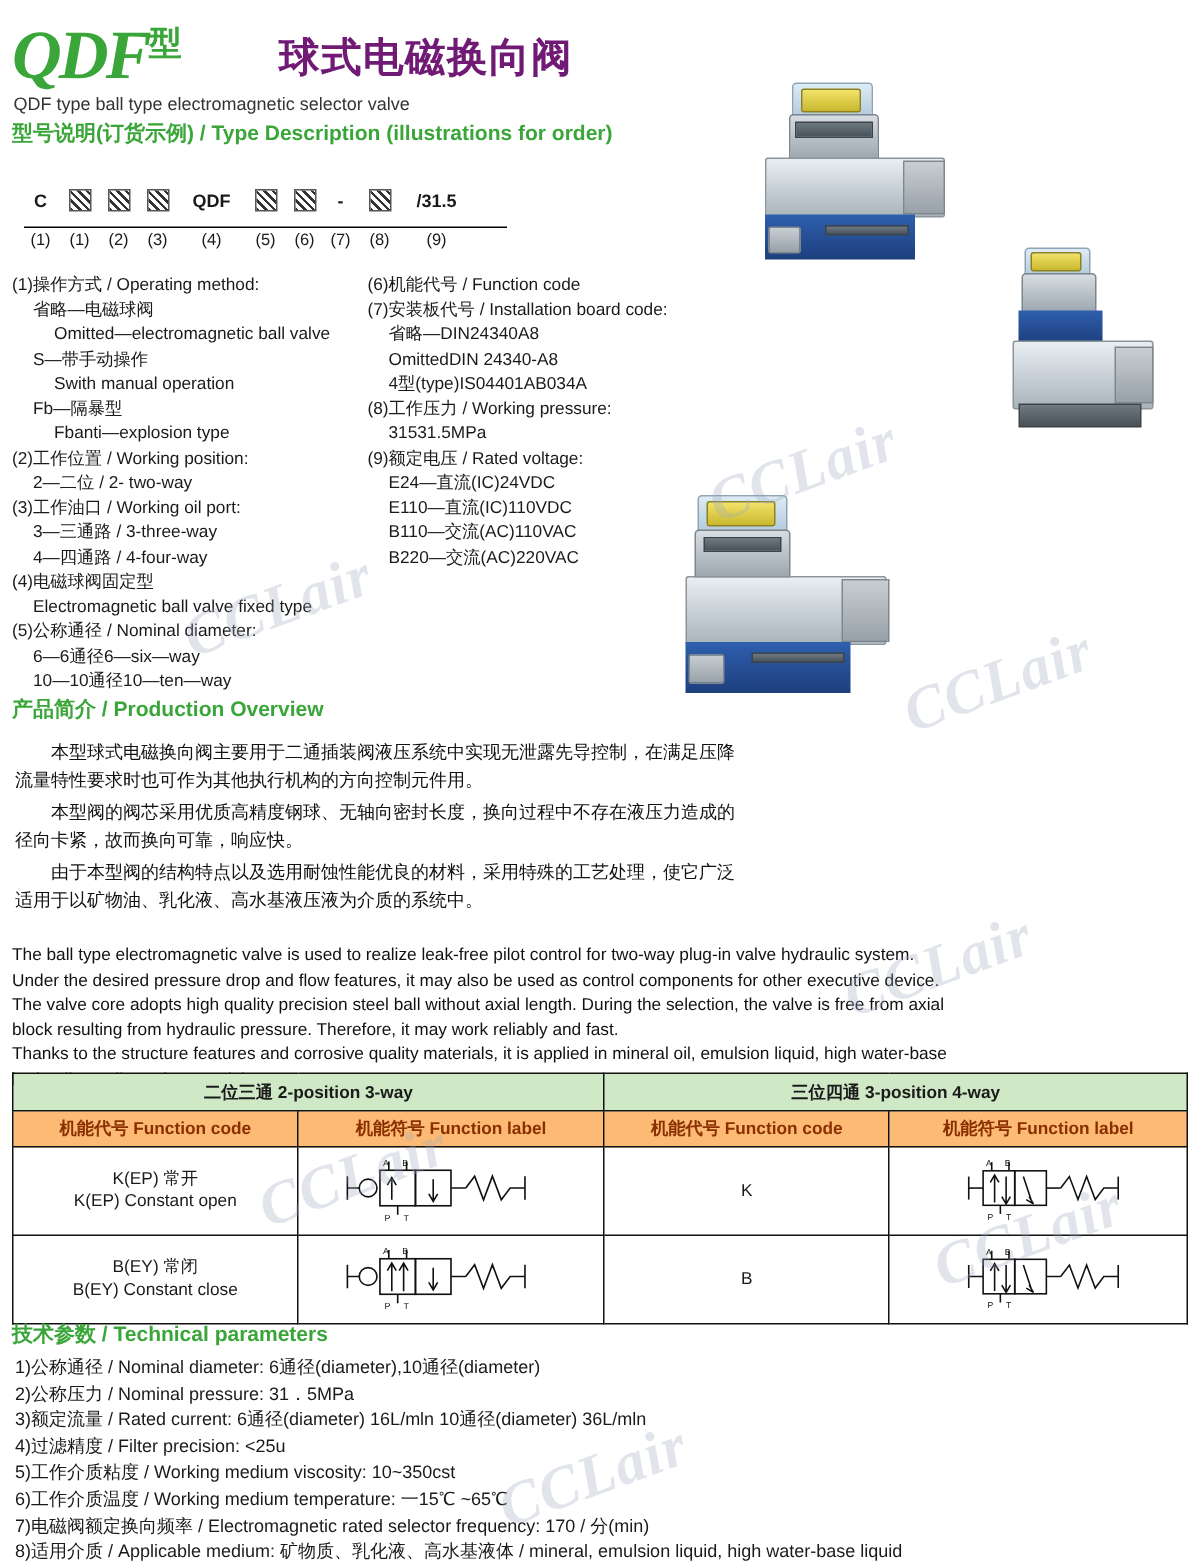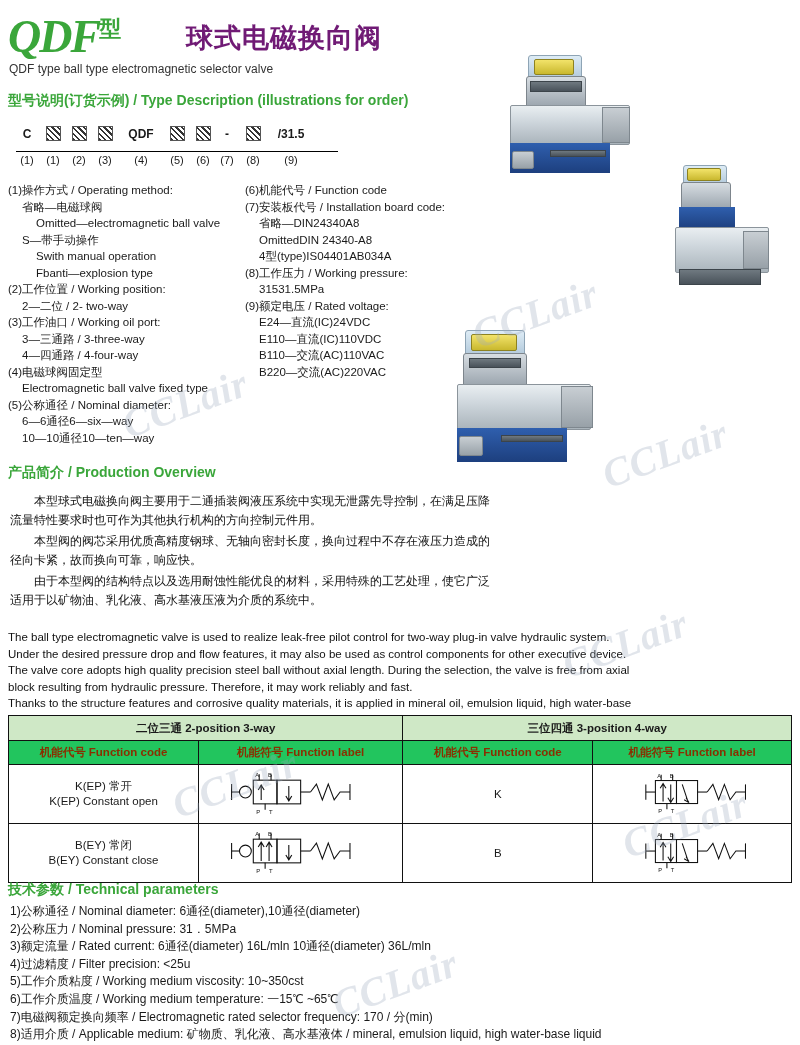--- a/index.html
+++ b/index.html
@@ -87,21 +87,21 @@
     position:absolute;left:8px;top:715px;
     width:784px;border-collapse:collapse;
     font-size:11.5px;
   }
   table.fn td,table.fn th{
     border:1px solid #111;
     text-align:center;vertical-align:middle;
     padding:2px 3px;
   }
   table.fn .hdr-top{background:#cfe8c6;font-weight:bold;height:20px;}
-  table.fn .hdr-sub{background:#22c55e;font-weight:bold;height:19px;color:#8a2f00;}
+  table.fn .hdr-sub{background:#fdba74;font-weight:bold;height:19px;color:#8a2f00;}
   table.fn .cell-lbl{height:54px;line-height:15px;}
   .sym{width:100%;height:46px;}
 
   
   .tech{position:absolute;left:10px;top:903px;width:780px;font-size:12px;line-height:17.6px;}
   .tech div{white-space:nowrap;}
 
   
   .photo{position:absolute;}
   .ph-body{position:absolute;background:linear-gradient(180deg,#e9eef1 0%,#cfd7dd 40%,#aab4bb 100%);border:1px solid #8b949b;}
@@ -116,21 +116,21 @@
 <body>
 
 <div class="page">
 
   <div class="qdf">
     <span>QDF</span><span class="xing">型</span>
   </div>
   <div class="title-cn">球式电磁换向阀</div>
   <div class="title-en">QDF type ball type electromagnetic selector valve</div>
 
-  <div class="sec-h" style="left:8px;top:92px;">型号说明(订货示例) / Type Description (illustrations for order)</div>
+  <div class="sec-h" style="left:8px;top:80px;">型号说明(订货示例) / Type Description (illustrations for order)</div>
 
   <div class="code-wrap">
     <div class="code-row" id="code-row">
         <div class="code-cell" style="width: 26px;">C</div>
         <div class="code-cell" style="width: 26px;"><span class="hatch"></span></div>
         <div class="code-cell" style="width: 26px;"><span class="hatch"></span></div>
         <div class="code-cell" style="width: 26px;"><span class="hatch"></span></div>
         <div class="code-cell" style="width: 46px;">QDF</div>
         <div class="code-cell" style="width: 26px;"><span class="hatch"></span></div>
         <div class="code-cell" style="width: 26px;"><span class="hatch"></span></div>
@@ -152,20 +152,21 @@
       <div class="num-cell" style="width: 30px;">(8)</div>
       <div class="num-cell" style="width: 46px;">(9)</div>
     </div>
 
   <div class="desc-l" id="desc-left">
       <div>(1)操作方式 / Operating method:</div>
       <div class="ind1">省略—电磁球阀</div>
       <div class="ind2">Omitted—electromagnetic ball valve</div>
       <div class="ind1">S—带手动操作</div>
       <div class="ind2">Swith manual operation</div>
+      <div class="ind1">Fb—隔暴型</div>
       <div class="ind2">Fbanti—explosion type</div>
       <div>(2)工作位置 / Working position:</div>
       <div class="ind1">2—二位 / 2- two-way</div>
       <div>(3)工作油口 / Working oil port:</div>
       <div class="ind1">3—三通路 / 3-three-way</div>
       <div class="ind1">4—四通路 / 4-four-way</div>
       <div>(4)电磁球阀固定型</div>
       <div class="ind1">Electromagnetic ball valve fixed type</div>
       <div>(5)公称通径 / Nominal diameter:</div>
       <div class="ind1">6—6通径6—six—way</div>

